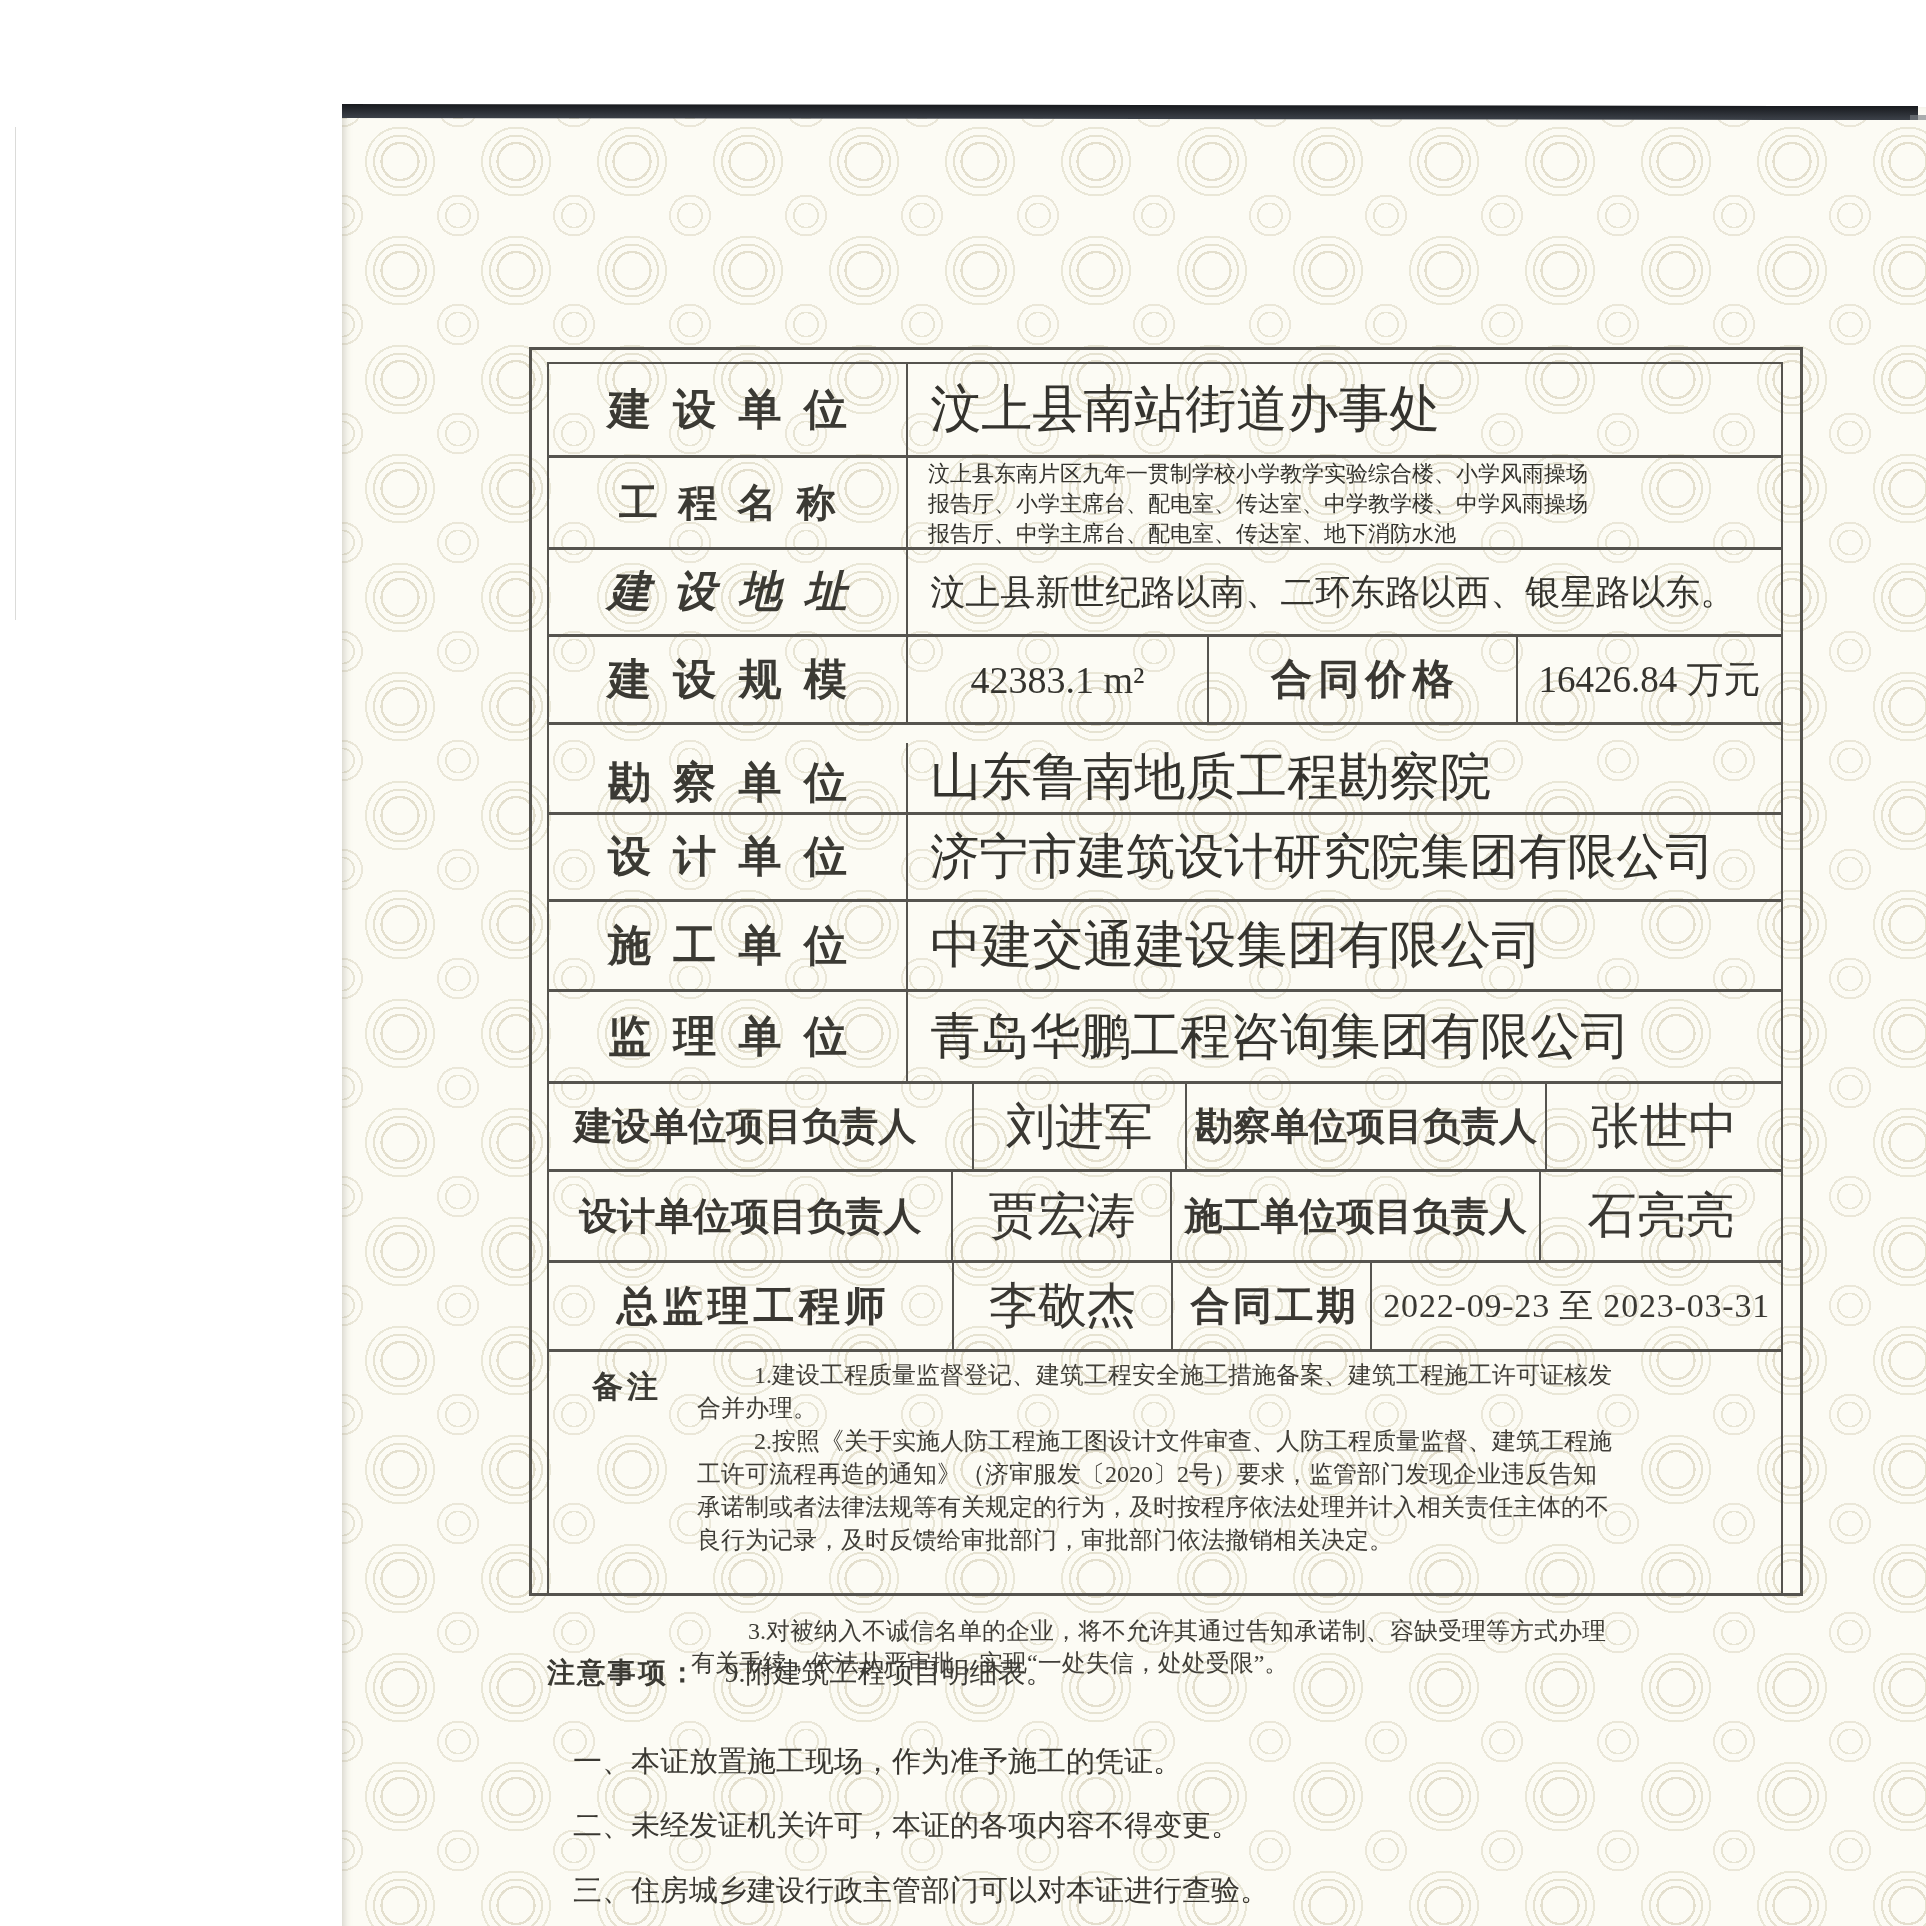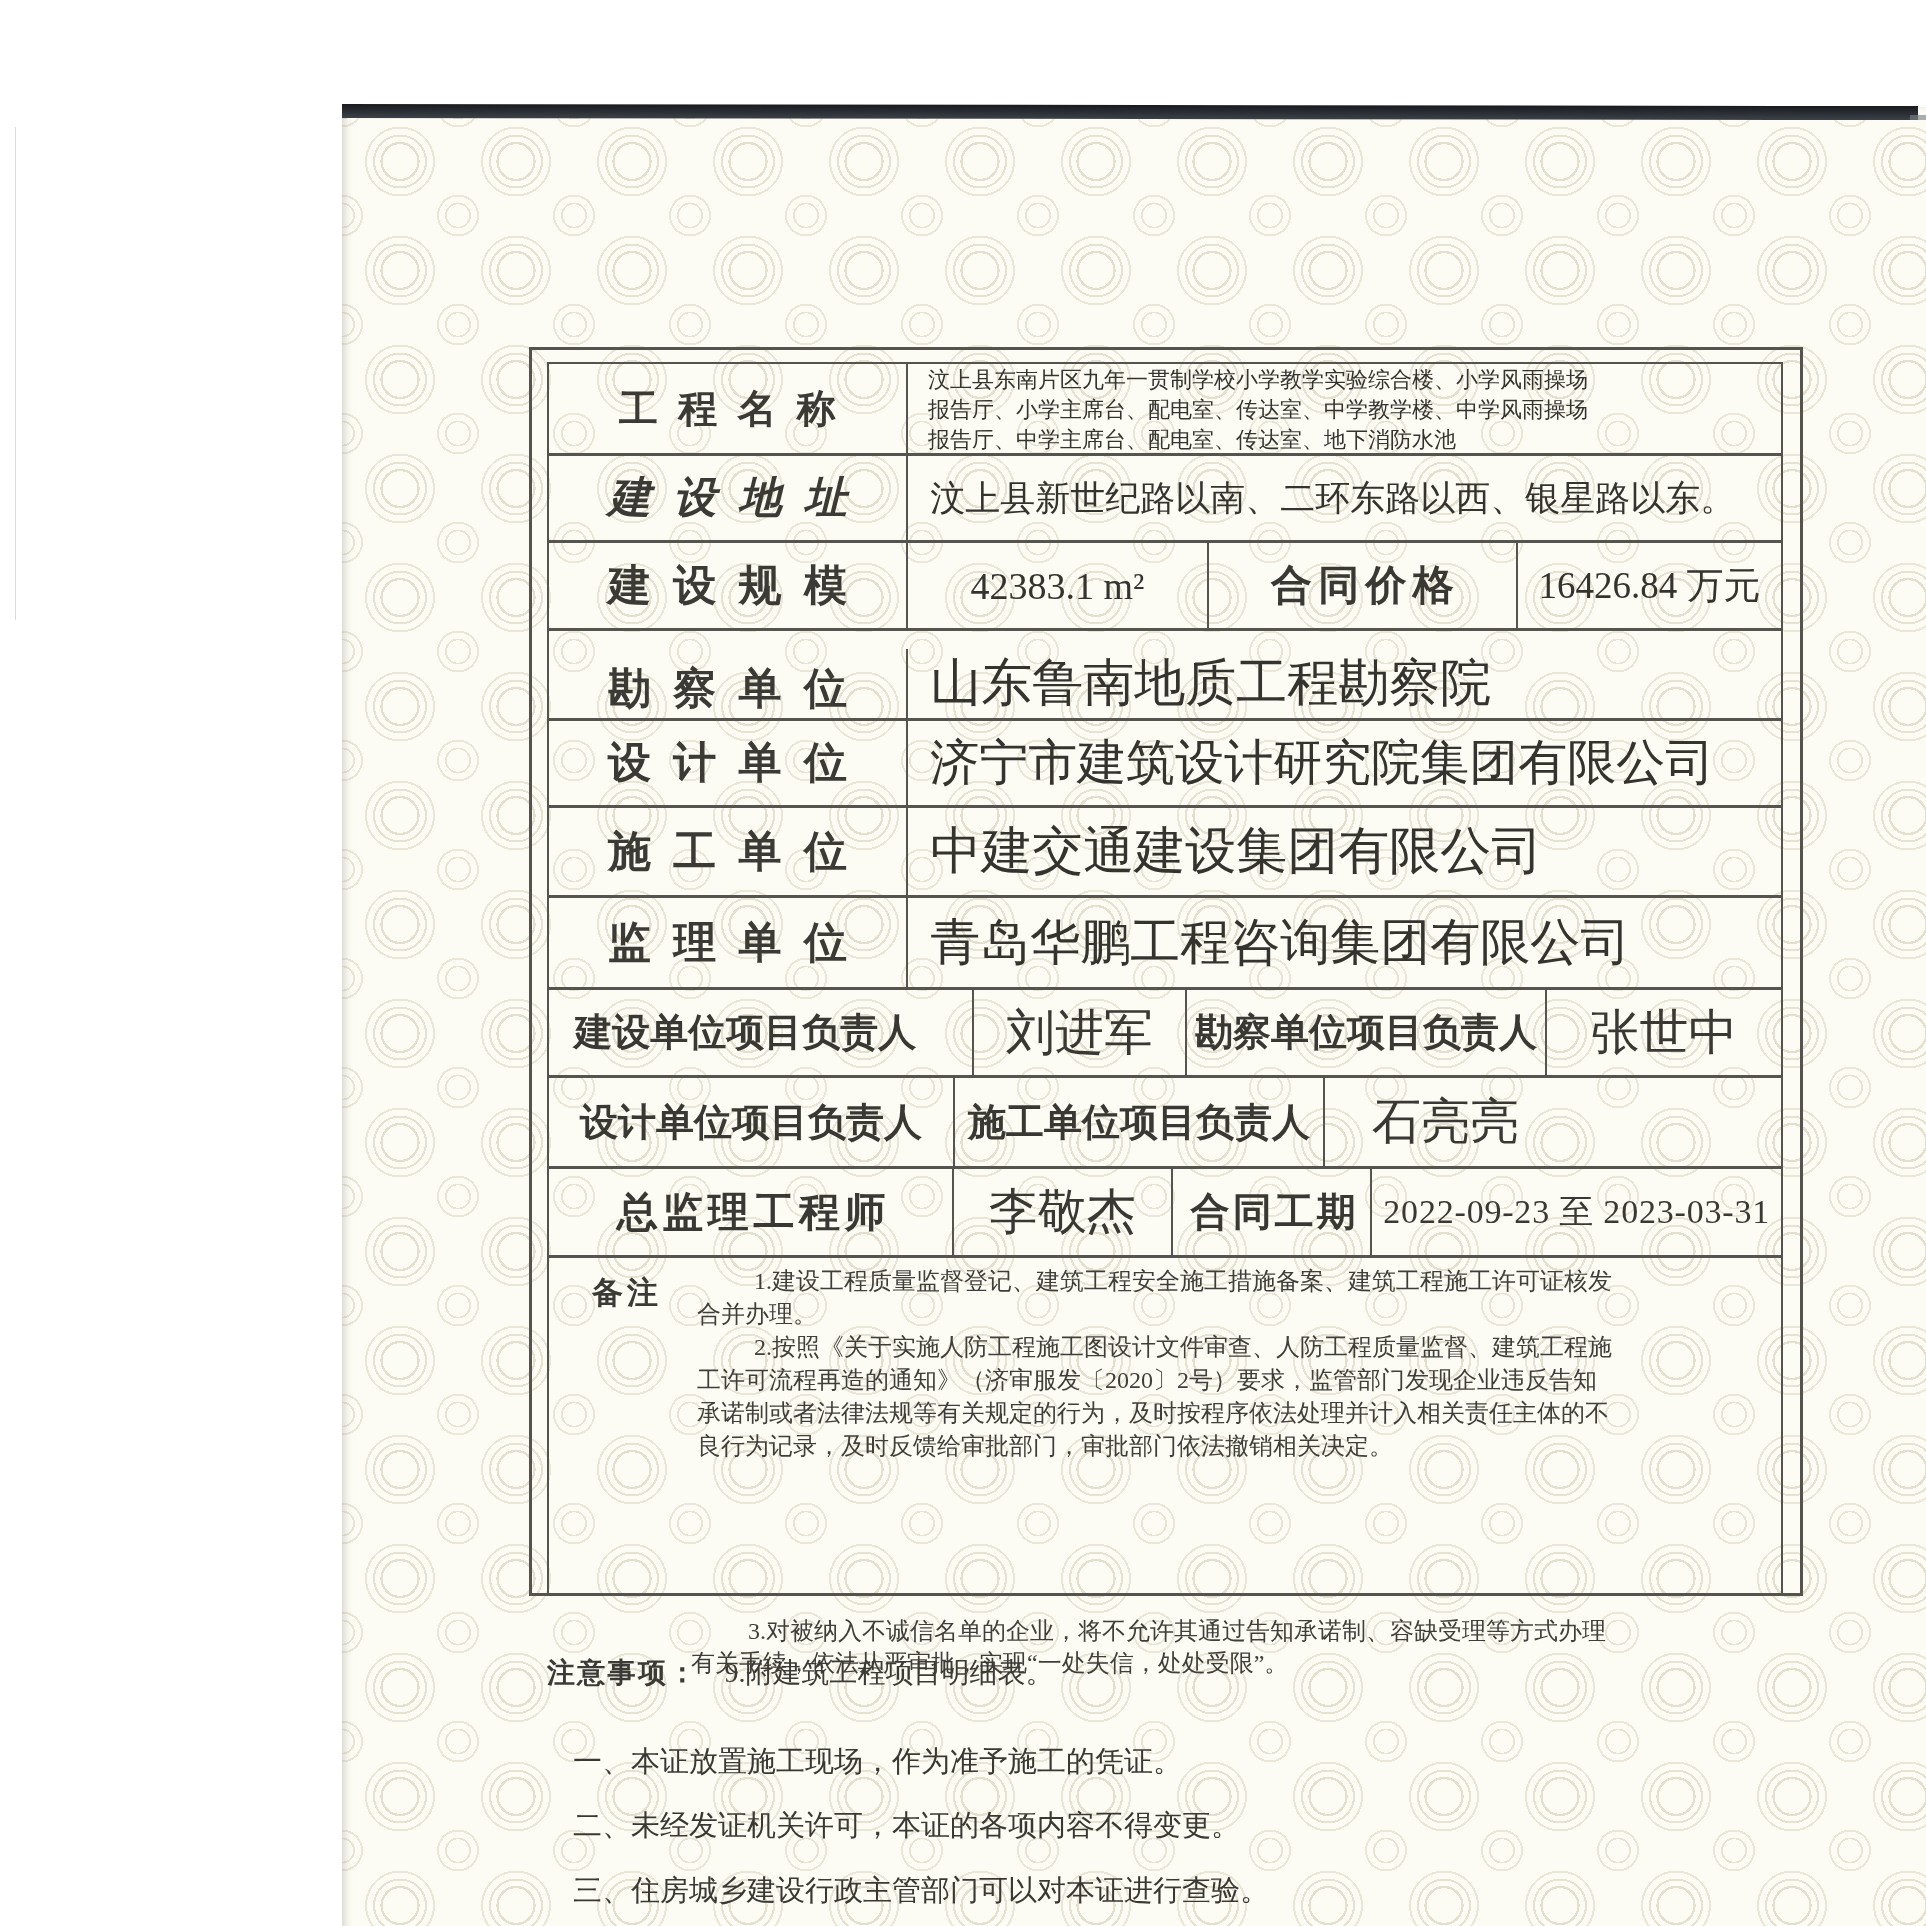--- a/index.html
+++ b/index.html
@@ -67,20 +67,24 @@
 
   <div class="scan-artifact"></div>
   <div class="page"></div>
   <div class="top-edge"></div>
   <div class="top-edge-tail"></div>
 
   <div class="tbl-outer"></div>
 
   <div class="tbl">
 
+    <div class="row" style="height:94px;">
+      <div class="cell lbl lbl4" style="width:358px;">建设单位</div>
+      <div class="cell val" style="width:878px;">汶上县南站街道办事处</div>
+    </div>
 
     <div class="row" style="height:92px;">
       <div class="cell lbl lbl4" style="width:358px;font-size:39px;">工程名称</div>
       <div class="cell val val-small" style="width:878px;">汶上县东南片区九年一贯制学校小学教学实验综合楼、小学风雨操场
 报告厅、小学主席台、配电室、传达室、中学教学楼、中学风雨操场
 报告厅、中学主席台、配电室、传达室、地下消防水池</div>
     </div>
 
     <div class="row" style="height:87px;">
       <div class="cell lbl lbl4" style="width:358px;font-style:italic;">建设地址</div>
@@ -116,20 +120,21 @@
 
     <div class="row" style="height:88px;">
       <div class="cell lbl-long" style="width:404px;">建设单位项目负责人</div>
       <div class="cell name" style="width:220px;margin-left:30px;">刘进军</div>
       <div class="cell lbl-long" style="width:370px;">勘察单位项目负责人</div>
       <div class="cell name" style="width:243px;">张世中</div>
     </div>
 
     <div class="row" style="height:91px;">
       <div class="cell lbl-long" style="width:404px;">设计单位项目负责人</div>
+      <div class="cell name" style="width:220px;">贾宏涛</div>
       <div class="cell lbl-long" style="width:370px;">施工单位项目负责人</div>
       <div class="cell name" style="width:243px;">石亮亮</div>
     </div>
 
     <div class="row" style="height:89px;">
       <div class="cell lbl-mid" style="width:404px;letter-spacing:4.6px;">总监理工程师</div>
       <div class="cell name" style="width:220px;">李敬杰</div>
       <div class="cell lbl-mid" style="width:200px;font-size:39px;letter-spacing:3.1px;">合同工期</div>
       <div class="cell date" style="width:412px;">2022-09-23 至 2023-03-31</div>
     </div>

